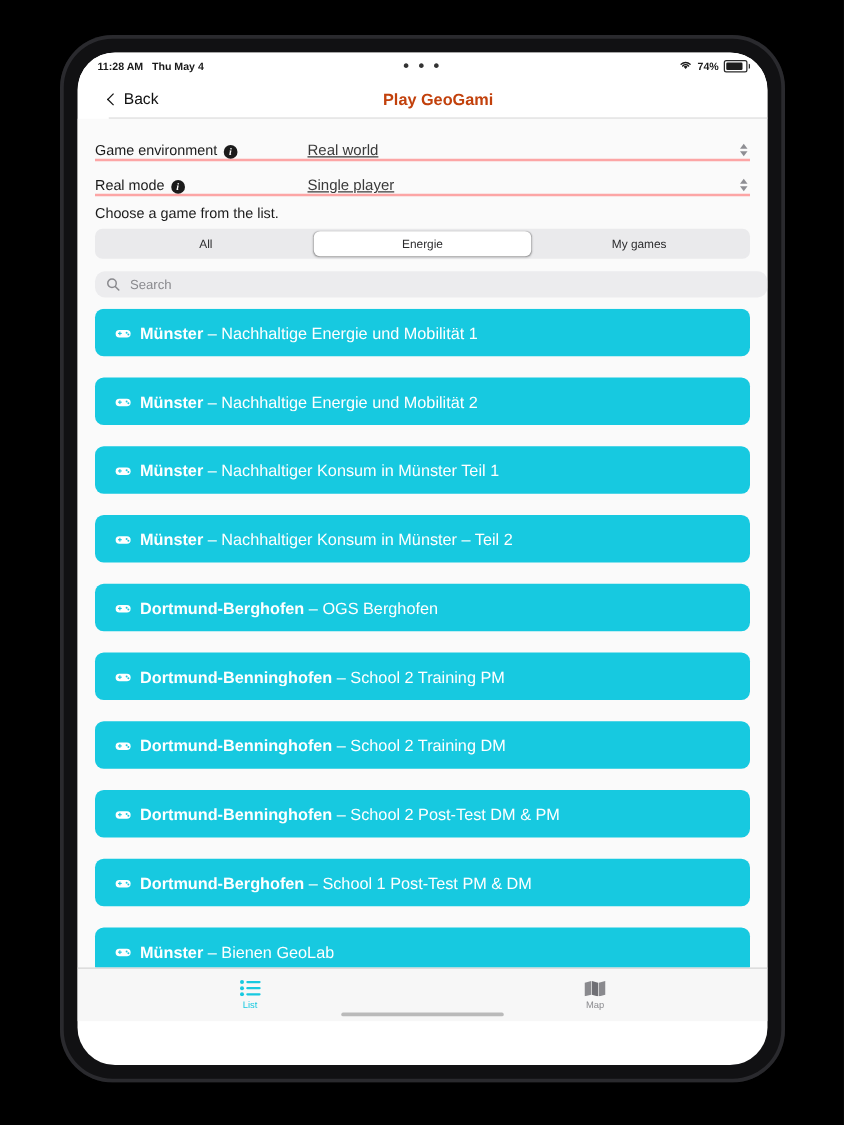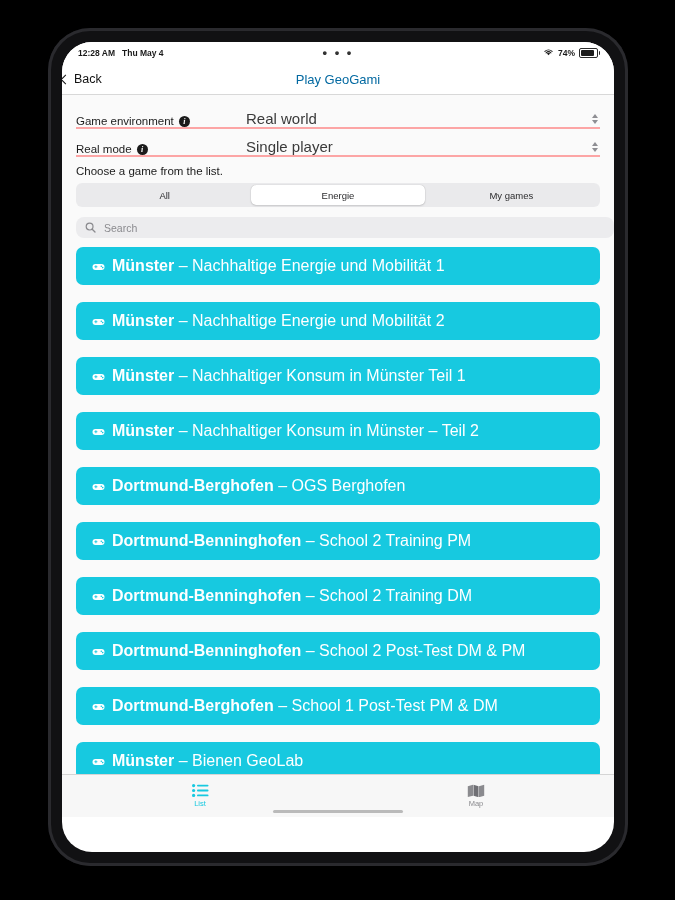--- a/index.html
+++ b/index.html
@@ -107,20 +107,21 @@
 
   
   .navbar {
     position: relative;
     height: 30px;
     background: #ffffff;
     border-bottom: 1px solid #d8d8d8;
     display: flex;
     align-items: center;
     padding: 0 0;
+    margin-left: 25px;
   }
   .back-btn {
     display: flex;
     align-items: center;
     gap: 4px;
     color: #111;
     font-size: 12.5px;
     cursor: pointer;
   }
   .chev-left {
@@ -130,22 +131,22 @@
     border-left: 1.8px solid #111;
     border-bottom: 1.8px solid #111;
     transform: rotate(45deg);
     margin-right: 1px;
   }
   .nav-title {
     position: absolute;
     left: 0; right: 0;
     text-align: center;
     font-size: 13px;
-    font-weight: normal;
-    color: #0369a1;
+    font-weight: bold;
+    color: #c2410c;
     pointer-events: none;
   }
 
   
   .content {
     background: #fafafa;
     height: 722px;
     position: relative;
     overflow: hidden;
   }
@@ -174,26 +175,27 @@
     border-radius: 50%;
     background: #1b1b1b;
     color: #fff;
     font-size: 8px;
     font-weight: bold;
     font-style: italic;
     font-family: "Liberation Serif", serif;
   }
   .form-value {
     flex: 1;
-    font-size: 15px;
+    font-size: 12px;
     color: #3a3a3a;
     display: flex;
     align-items: center;
     justify-content: space-between;
     cursor: pointer;
+    text-decoration: underline;
   }
   .stepper-arrows {
     display: flex;
     flex-direction: column;
     align-items: center;
     justify-content: center;
     gap: 2px;
     color: #8a8a8a;
     margin-right: 2px;
   }
@@ -278,21 +280,21 @@
     padding: 0 16px;
     cursor: pointer;
   }
   .ctrl-icon {
     width: 13px; height: 9px;
     position: relative;
     flex: none;
   }
   .ctrl-icon svg { display: block; }
   .game-text {
-    font-size: 16px;
+    font-size: 13px;
     color: #ffffff;
     white-space: nowrap;
     overflow: hidden;
     text-overflow: ellipsis;
   }
   .game-text b { font-weight: bold; }
 
   
   .tabbar {
     position: absolute;
@@ -332,21 +334,21 @@
 </style>
 </head>
 <body>
 
 <div class="screen-wrap">
   <div class="tablet">
     <div class="tablet-inner">
 
       <div class="statusbar">
         <div class="status-left">
-          <span>12:28 AM</span>
+          <span>11:28 AM</span>
           <span>Thu May 4</span>
         </div>
         <div class="status-center">• • •</div>
         <div class="status-right">
           <span class="wifi-icon">
             <svg width="11" height="8" viewBox="0 0 11 8">
                 <path d="M5.5 7.2 3.9 5.4a2.4 2.4 0 0 1 3.2 0L5.5 7.2z" fill="#1c1c1c"></path>
                 <path d="M1.9 3.4a5.3 5.3 0 0 1 7.2 0" stroke="#1c1c1c" stroke-width="1.1" fill="none" stroke-linecap="round"></path>
                 <path d="M3.1 4.8a3.5 3.5 0 0 1 4.8 0" stroke="#1c1c1c" stroke-width="1.1" fill="none" stroke-linecap="round"></path>
               </svg>

